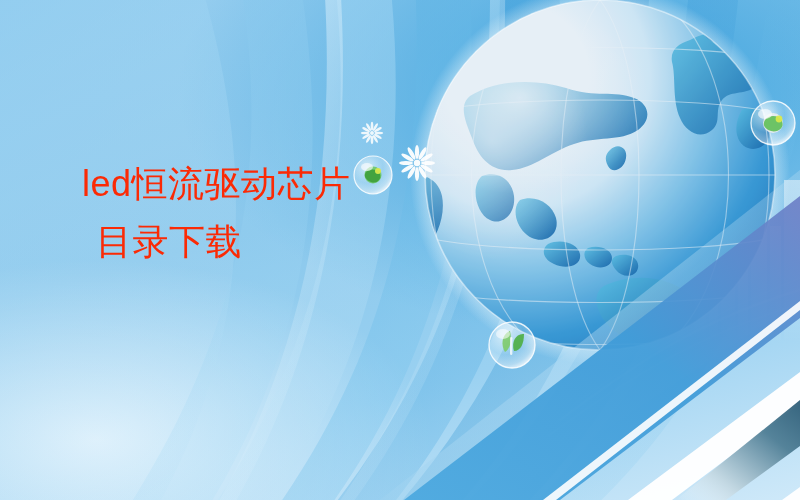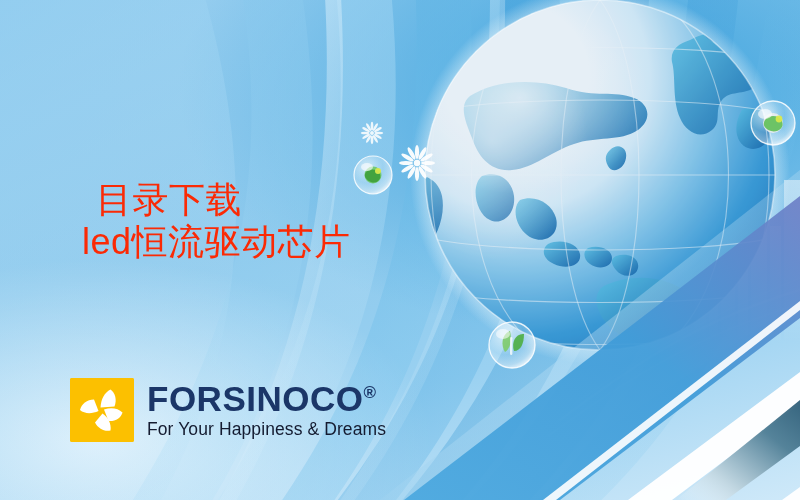--- a/index.html
+++ b/index.html
@@ -382,42 +382,18 @@
     <g>
       <circle cx="773" cy="123" r="22" fill="url(#bubbleFill)" stroke="#FFFFFF" stroke-opacity="0.85" stroke-width="1.3"></circle>
       <circle cx="773" cy="123" r="10" fill="#EFEFEF" opacity="0.85"></circle>
       <path d="M765,120 C 769,114 779,115 782,121 C 785,128 777,133 771,131 C 765,129 762,125 765,120 Z" fill="#5FBF56" opacity="0.9"></path>
       <circle cx="779" cy="119" r="3.4" fill="#D8E84C" opacity="0.95"></circle>
       <ellipse cx="765" cy="114" rx="7" ry="5" fill="#FFFFFF" opacity="0.6"></ellipse>
     </g>
   </svg>
 
   <div class="headline">
+    <span class="headline-line line-1">led恒流驱动芯片</span>
     <span class="headline-line line-2">目录下载</span>
-    <span class="headline-line line-1">led恒流驱动芯片</span>
   </div>
 
-  <div class="logo-block">
-
-    <div class="logo-mark">
-      <svg viewBox="0 0 64 64" width="64" height="64">
-        <rect x="0" y="0" width="64" height="64" rx="2" fill="#FCC000"></rect>
-        <g fill="#FFFFFF">
-
-          <path d="M30.5,29.5 C 31,21 34.5,14.5 40.5,11.5 C 45.5,15 47,22 44.5,28.5 Z"></path>
-
-          <path d="M34,31.5 C 41,29 48,30 52.5,34.5 C 51,40 45.5,43.5 38.5,43 Z"></path>
-
-          <path d="M32.5,35.5 C 38,39 41.5,45.5 40.5,52.5 C 34.5,54 28,50.5 25,44.5 Z"></path>
-
-          <path d="M28.5,33 C 22,36 14.5,36 10,32 C 11.5,26 17,21.5 24,21.5 Z"></path>
-        </g>
-      </svg>
-    </div>
-
-    <div class="logo-wordmark">
-      <div class="logo-name"><span>FORSINOCO</span><span class="reg">®</span></div>
-      <div class="logo-tagline">For Your Happiness &amp; Dreams</div>
-    </div>
-
-  </div>
 
 </div>
 
 </body></html>

